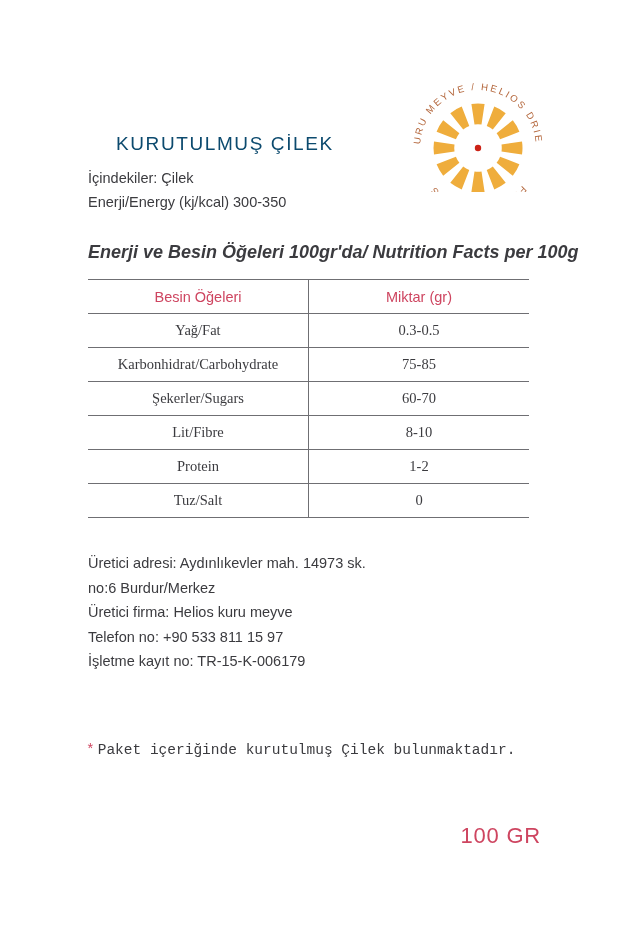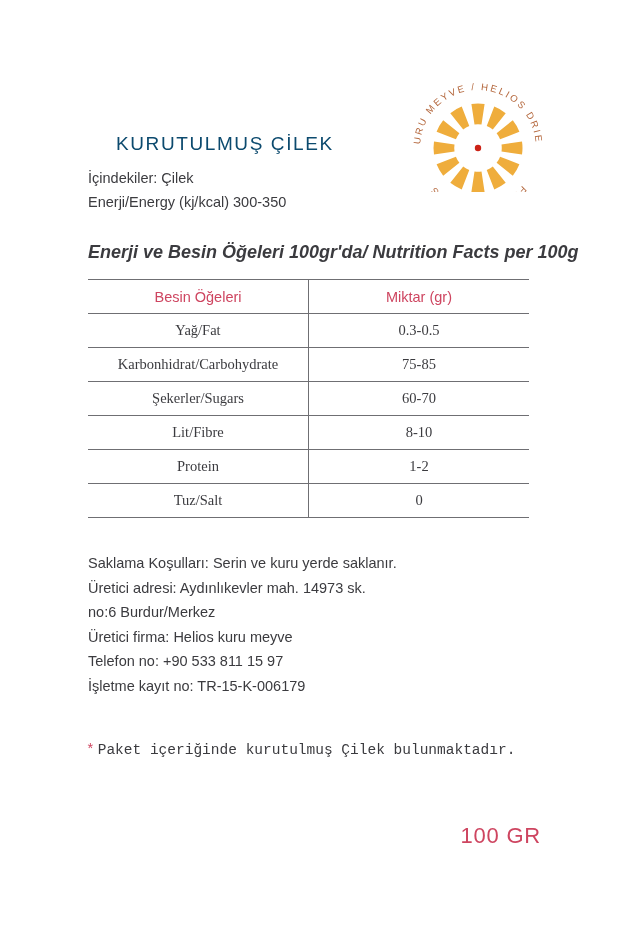--- a/index.html
+++ b/index.html
@@ -223,21 +223,20 @@
       <td class="col-value">1-2</td>
     </tr>
     <tr>
       <td class="col-name">Tuz/Salt</td>
       <td class="col-value">0</td>
     </tr>
   </tbody>
 </table>
 
 <div id="info-block">
-  <div class="info-line">Saklama Koşulları: Serin ve kuru yerde saklanır.</div>
   <div class="info-line">Üretici adresi: Aydınlıkevler mah. 14973 sk.</div>
   <div class="info-line">no:6 Burdur/Merkez</div>
   <div class="info-line">Üretici firma: Helios kuru meyve</div>
   <div class="info-line">Telefon no: +90 533 811 15 97</div>
   <div class="info-line">İşletme kayıt no: TR-15-K-006179</div>
 </div>
 
 <div id="footnote">
   <span id="footnote-asterisk">*</span><span>Paket içeriğinde kurutulmuş Çilek bulunmaktadır.</span>
 </div>

